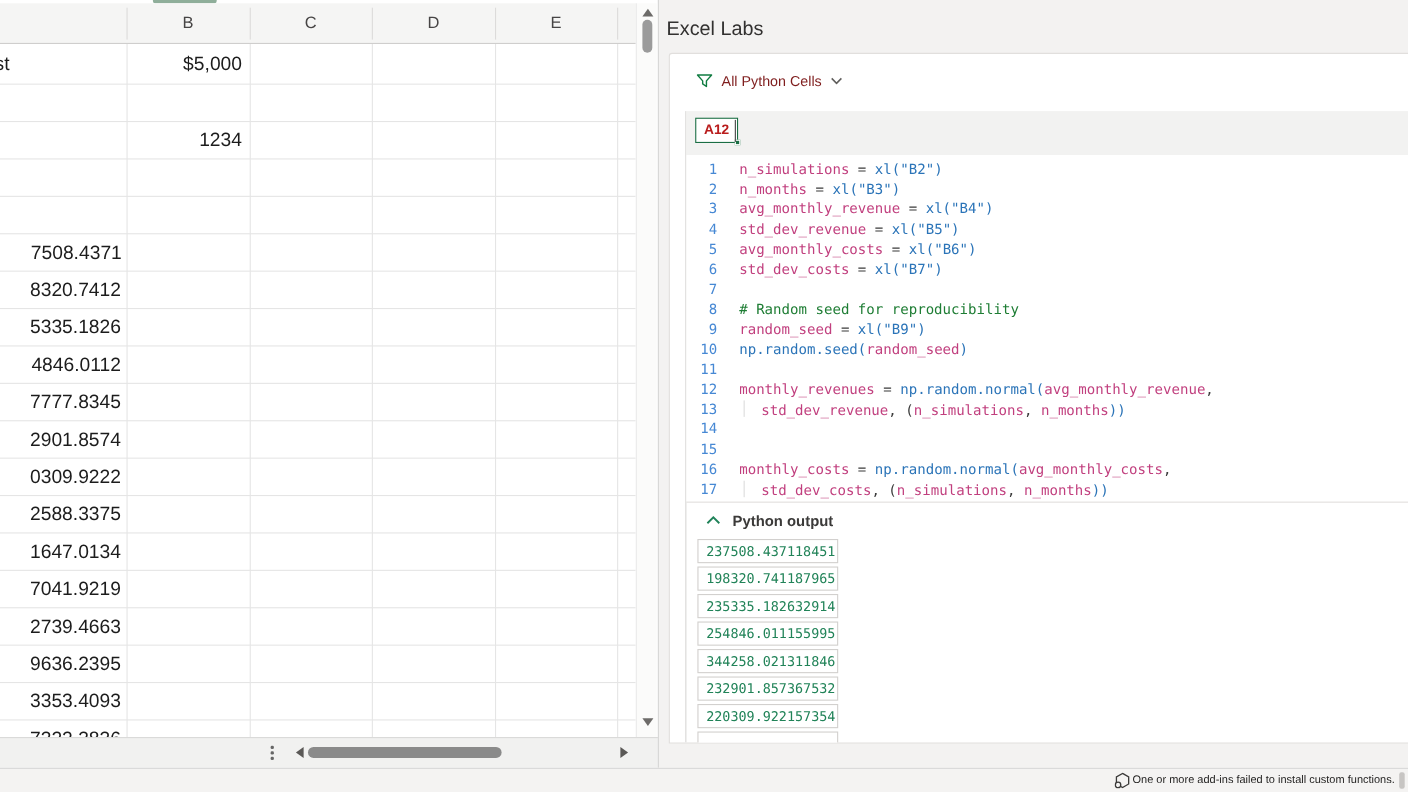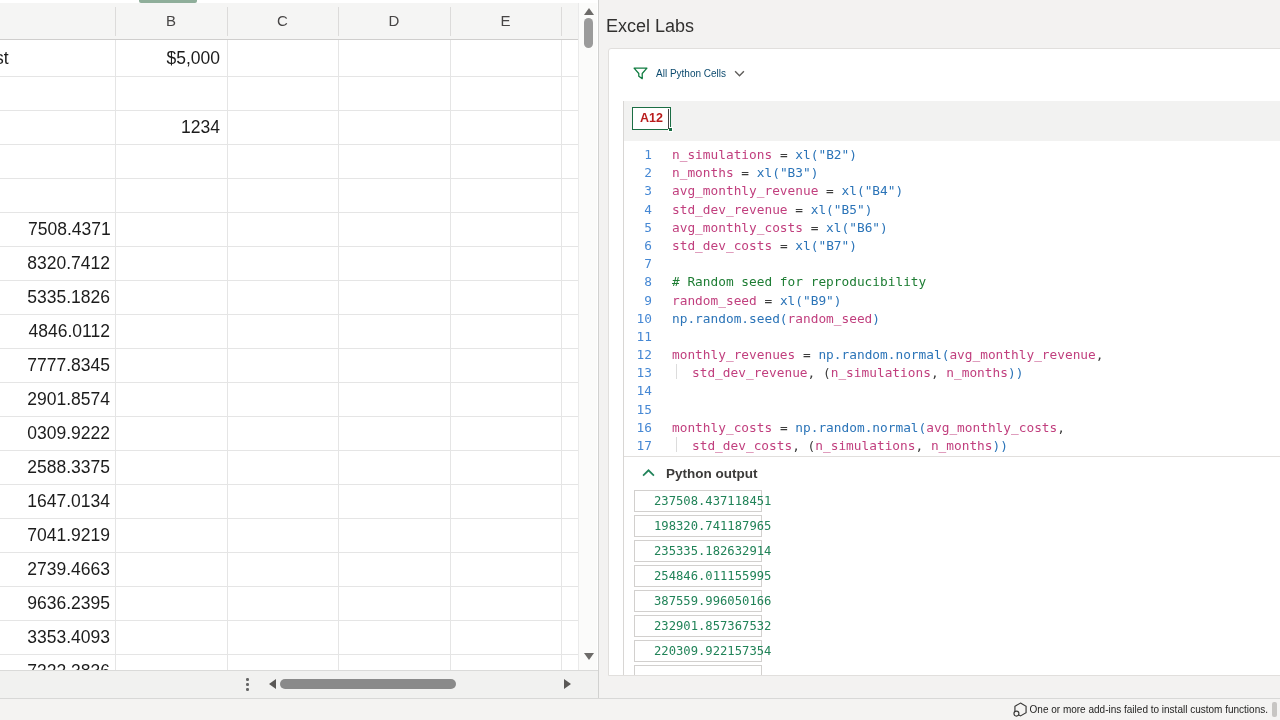--- a/index.html
+++ b/index.html
@@ -50,21 +50,21 @@
 
   
   #pane-divider { position:absolute; left:598px; top:0; width:1px; height:698px; background:#D1D1D0; }
   #pane { position:absolute; left:599px; top:0; width:681px; height:698px; background:#F3F2F1; }
   #pane-title { position:absolute; left:7px; top:16px; font-size:18px; color:#323130; }
   #card { position:absolute; left:9px; top:48px; width:680px; height:628px; background:#fff;
           border:1px solid #E1DFDD; border-radius:3px 0 0 0; overflow:hidden; }
 
   #filter-row { position:absolute; left:24px; top:14px; height:20px; display:flex;
                 align-items:center; gap:8px; cursor:pointer; }
-  #filter-label { font-size:10px; color:#0c4a6e; }
+  #filter-label { font-size:13px; color:#7f1d1d; }
 
   #py-block { position:absolute; left:14px; top:52px; right:0; bottom:0;
               border-left:1px solid #D8D6D4; }
   #py-block-header { position:absolute; left:0; top:0; right:0; height:40px; background:#F2F2F1; }
   #cell-ref { position:absolute; left:8px; top:6px; height:23px; padding:0 7px;
               background:#fff; border:1.6px solid #1B6E44; font-size:12.5px; font-weight:bold;
               color:#b91c1c; line-height:20px; }
   #cell-ref-handle { position:absolute; right:-3px; bottom:-3px; width:5px; height:5px;
                      background:#1B6E44; border:1px solid #fff; }
   #cursor-line { position:absolute; left:44px; top:8px; width:1px; height:20px; background:#444; }
@@ -83,21 +83,21 @@
   .tok-g { display:inline-block; width:16px; height:15px; vertical-align:-2px;
            border-left:1px solid #DCDCDC; margin-left:4px; }
 
   #code-divider { position:absolute; left:0; top:355px; right:0; height:1px; background:#E1DFDD; }
   #output-header { position:absolute; left:18px; top:362px; height:20px; display:flex;
                    align-items:center; gap:11px; cursor:pointer; }
   #output-label { font-size:13.5px; font-weight:bold; color:#3B3A39; }
   #output-list { position:absolute; left:10px; top:389px; }
   .out-cell { width:128px; height:22px; margin-bottom:3px; border:1px solid #D2D0CE;
               background:#fff; font-family:"DejaVu Sans Mono", monospace; font-size:12.2px;
-              color:#218358; line-height:20px; padding-left:19px; white-space:nowrap; }
+              color:#218358; line-height:20px; padding-left:7px; white-space:nowrap; }
 
   
   #statusbar { position:absolute; left:0; top:698px; width:1280px; height:22px;
                background:#F4F3F2; border-top:1px solid #D8D8D7; }
   #status-msg { position:absolute; right:12px; top:0; height:21px; display:flex;
                 align-items:center; gap:2px; font-size:10px; color:#252423;text-align:right; }
   #pane-scroll-stub { position:absolute; right:3px; top:3px; width:5px; height:15px;
                       background:#C7C5C3; border-radius:2px; }
 </style>
 </head>
@@ -229,21 +229,21 @@
           <polyline points="1,6 6,1 11,6" fill="none" stroke="#21835A" stroke-width="1.6"></polyline>
         </svg>
         <span id="output-label">Python output</span>
       </div>
 
       <div id="output-list">
           <div class="out-cell">237508.437118451</div>
           <div class="out-cell">198320.741187965</div>
           <div class="out-cell">235335.182632914</div>
           <div class="out-cell">254846.011155995</div>
-          <div class="out-cell">387559.996050166</div>
+          <div class="out-cell">344258.021311846</div>
           <div class="out-cell">232901.857367532</div>
           <div class="out-cell">220309.922157354</div>
           <div class="out-cell"></div>
         </div>
     </div>
   </div>
 </div>
 
 <div id="statusbar">
   <div id="status-msg">

